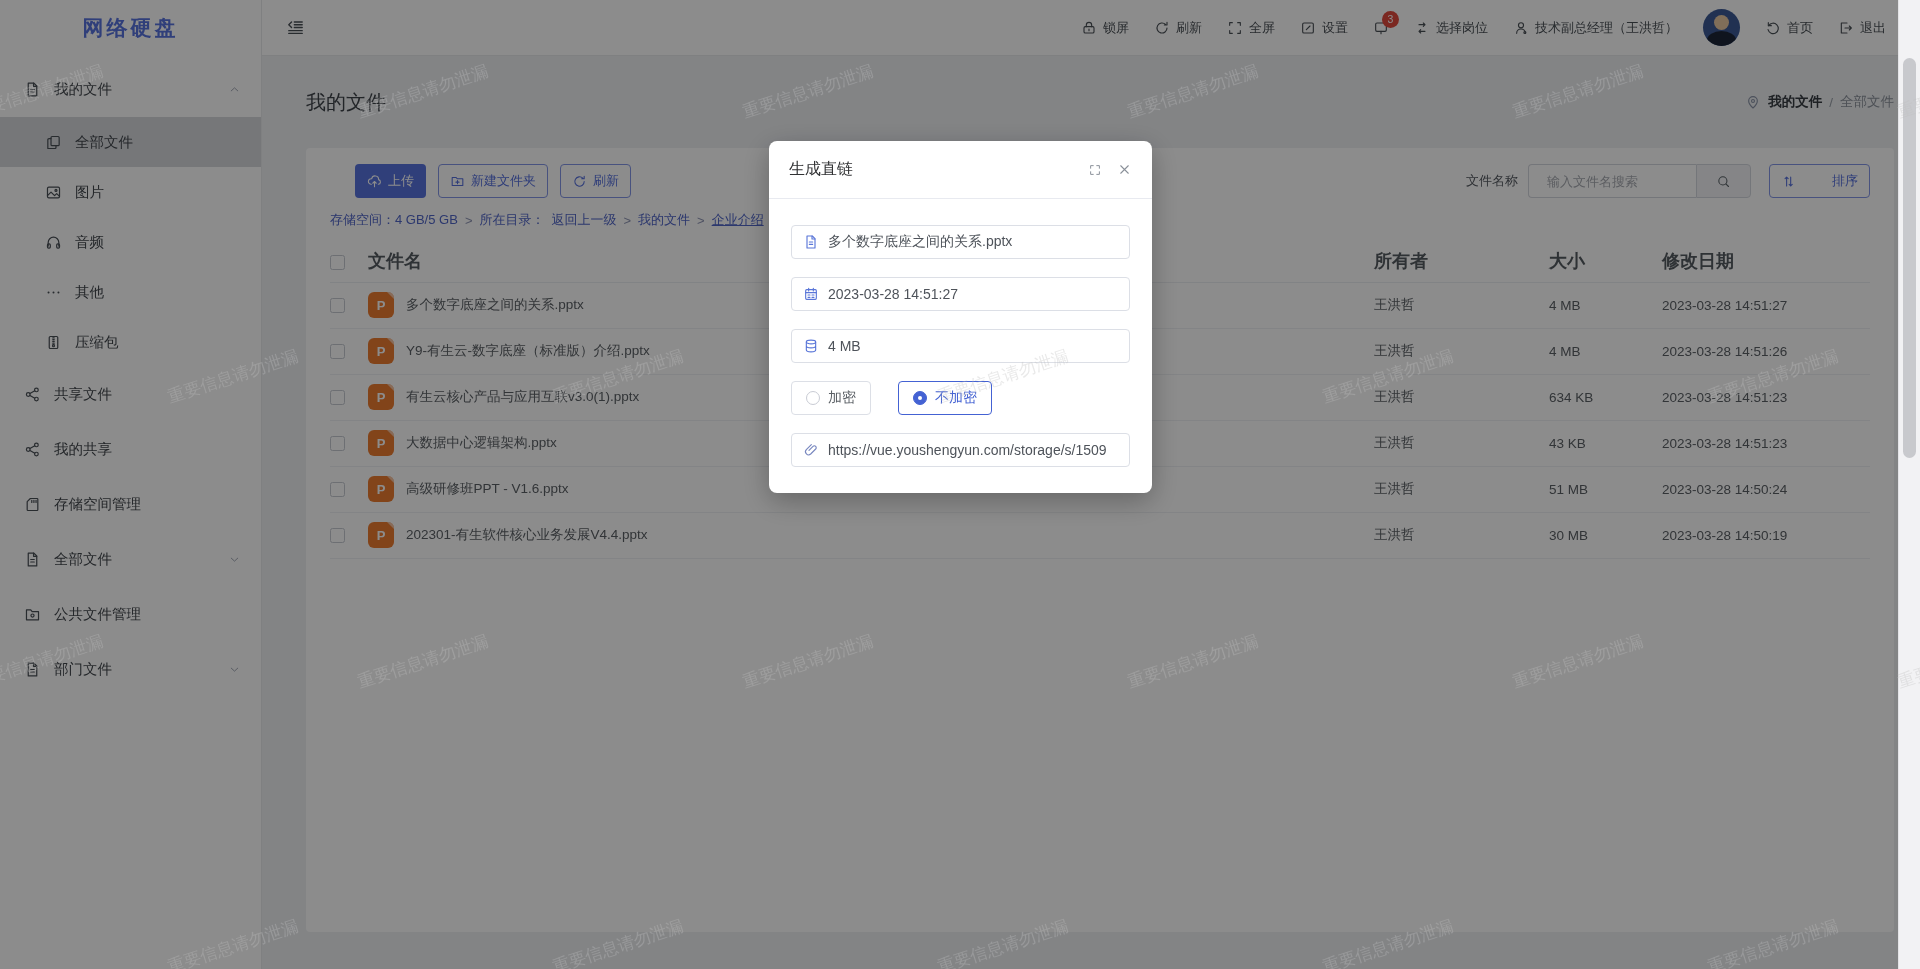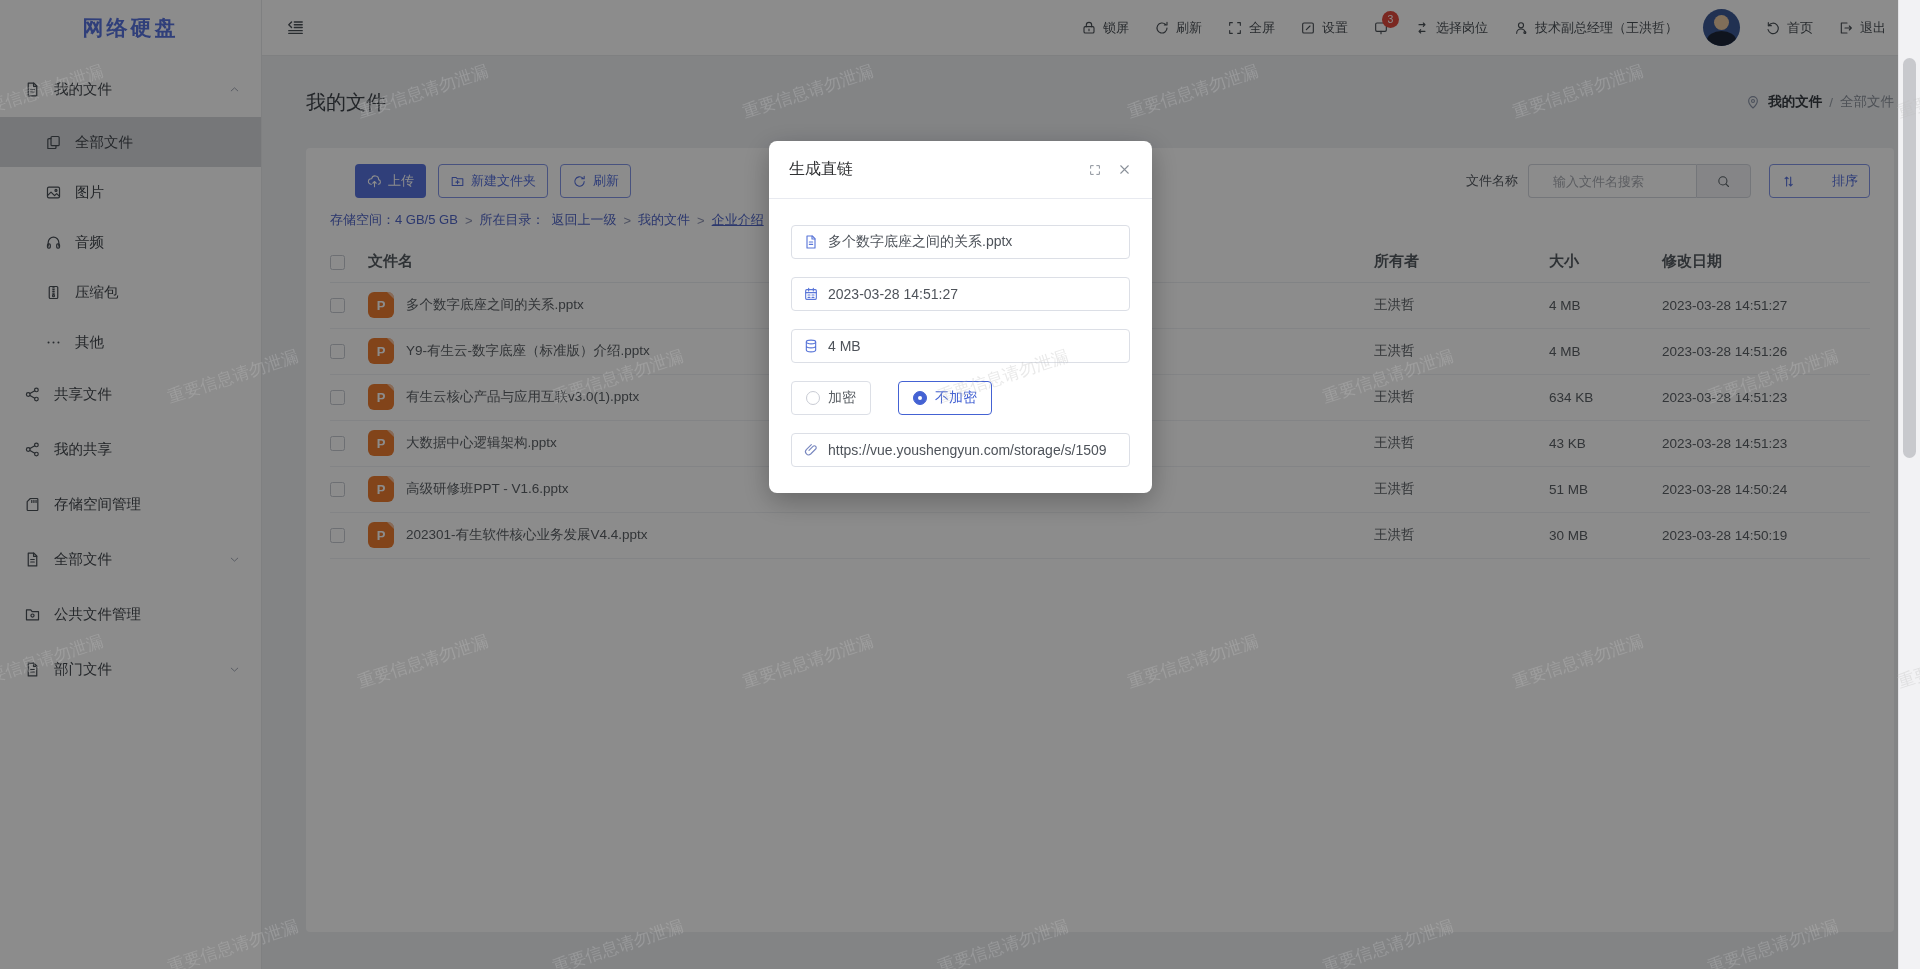--- a/index.html
+++ b/index.html
@@ -55,37 +55,37 @@
   .btn{height:34px;display:inline-flex;align-items:center;gap:6px;padding:0 11px;
     border-radius:4px;font-size:13px;border:1px solid transparent;cursor:pointer;background:none;
     font-family:inherit;margin-left:25px;}
   .btn .ic{width:15px;height:15px;}
   .btn-primary{background:var(--primary);color:#fff;}
   .btn-ghost{border-color:#8496e8;color:#5670dd;}
   .toolbar-row .btn + .btn{margin-left:12px;}
   .search-group{margin-left:auto;display:flex;align-items:center;}
   .search-label{font-size:13px;color:#565b62;margin-right:10px;}
   .search-input{width:168px;height:34px;border:1px solid #d4d7de;border-right:none;
-    border-radius:4px 0 0 4px;padding:0 24px;font-size:13px;color:#5c6166;outline:none;
+    border-radius:4px 0 0 4px;padding:0 18px;font-size:13px;color:#5c6166;outline:none;
     font-family:inherit;background:#fff;}
   .search-input::placeholder{color:#a8abb2;}
   .search-btn{width:55px;height:34px;border:1px solid #d4d7de;background:#f2f3f6;
     border-radius:0 4px 4px 0;display:flex;align-items:center;justify-content:center;cursor:pointer;}
   .search-btn .ic{width:15px;height:15px;color:#596066;}
   .sort-btn{margin-left:18px;gap:36px;}
 
   .path-row{margin-top:13px;display:flex;align-items:center;gap:7px;font-size:13px;}
   .p-link{color:#5166c8;text-decoration:none;cursor:pointer;}
   .p-label{color:#5166c8;}
   .path-row .sep{color:#8f96b4;}
   .p-link.current{text-decoration:underline;}
 
   table{width:100%;border-collapse:collapse;margin-top:12px;table-layout:fixed;}
   col.c-cb{width:38px;} col.c-owner{width:175px;} col.c-size{width:113px;} col.c-date{width:208px;}
-  th{font-size:15px;font-weight:700;color:#555b61;text-align:left;height:41px;border-bottom:1px solid #eceef2;}
+  th{font-size:18px;font-weight:700;color:#555b61;text-align:left;height:41px;border-bottom:1px solid #eceef2;}
   td{height:46px;border-bottom:1px solid #eff1f4;font-size:13.5px;color:var(--txt2);overflow:hidden;white-space:nowrap;}
   .cb{display:inline-block;width:15px;height:15px;border:1.5px solid #c6cad1;border-radius:2.5px;background:#fff;cursor:pointer;vertical-align:middle;}
   .name-cell{display:flex;align-items:center;gap:12px;}
   .pbadge{width:26px;height:26px;border-radius:6px;background:#ED7D31;color:#fff;
     font-size:13px;font-weight:700;display:flex;align-items:center;justify-content:center;position:relative;flex:none;}
   .pbadge:after{content:"";position:absolute;top:0;right:0;border-style:solid;border-width:0 7px 7px 0;
     border-color:transparent #fff transparent transparent;border-radius:0 6px 0 0;opacity:.55;}
 
   
   .scroll-strip{position:fixed;top:0;right:0;bottom:0;width:22px;background:#f2f2f4;
@@ -163,37 +163,37 @@
           <svg viewBox="0 0 24 24" fill="none" stroke="currentColor" stroke-width="1.7" stroke-linecap="round" stroke-linejoin="round">
             <path d="M4.5 17v-5a7.5 7.5 0 0 1 15 0v5"></path>
             <rect x="3.5" y="14" width="4" height="6" rx="1.5"></rect>
             <rect x="16.5" y="14" width="4" height="6" rx="1.5"></rect>
           </svg>
         </span>
         <span>音频</span>
       </div>
       <div class="menu-item lvl1">
         <span class="ic">
-          <svg viewBox="0 0 24 24" fill="none" stroke="currentColor" stroke-width="1.7" stroke-linecap="round" stroke-linejoin="round">
-            <rect x="6" y="3.5" width="12" height="17" rx="1.5"></rect>
-            <path d="M11 5.5h2M11 8h2M11 10.5h2M11 13h2"></path>
-            <rect x="10.8" y="15" width="2.4" height="3" rx="0.6"></rect>
-          </svg>
-        </span>
-        <span>压缩包</span>
-      </div>
-      <div class="menu-item lvl1">
-        <span class="ic">
           <svg viewBox="0 0 24 24" fill="currentColor">
             <circle cx="5" cy="12" r="1.4"></circle>
             <circle cx="12" cy="12" r="1.4"></circle>
             <circle cx="19" cy="12" r="1.4"></circle>
           </svg>
         </span>
         <span>其他</span>
+      </div>
+      <div class="menu-item lvl1">
+        <span class="ic">
+          <svg viewBox="0 0 24 24" fill="none" stroke="currentColor" stroke-width="1.7" stroke-linecap="round" stroke-linejoin="round">
+            <rect x="6" y="3.5" width="12" height="17" rx="1.5"></rect>
+            <path d="M11 5.5h2M11 8h2M11 10.5h2M11 13h2"></path>
+            <rect x="10.8" y="15" width="2.4" height="3" rx="0.6"></rect>
+          </svg>
+        </span>
+        <span>压缩包</span>
       </div>
       <div class="menu-item lvl0">
         <span class="ic">
           <svg viewBox="0 0 24 24" fill="none" stroke="currentColor" stroke-width="1.7" stroke-linecap="round" stroke-linejoin="round">
             <circle cx="6" cy="12" r="2.6"></circle>
             <circle cx="17.5" cy="5.5" r="2.6"></circle>
             <circle cx="17.5" cy="18.5" r="2.6"></circle>
             <path d="m8.4 10.7 6.8-4M8.4 13.3l6.8 4"></path>
           </svg>
         </span>

